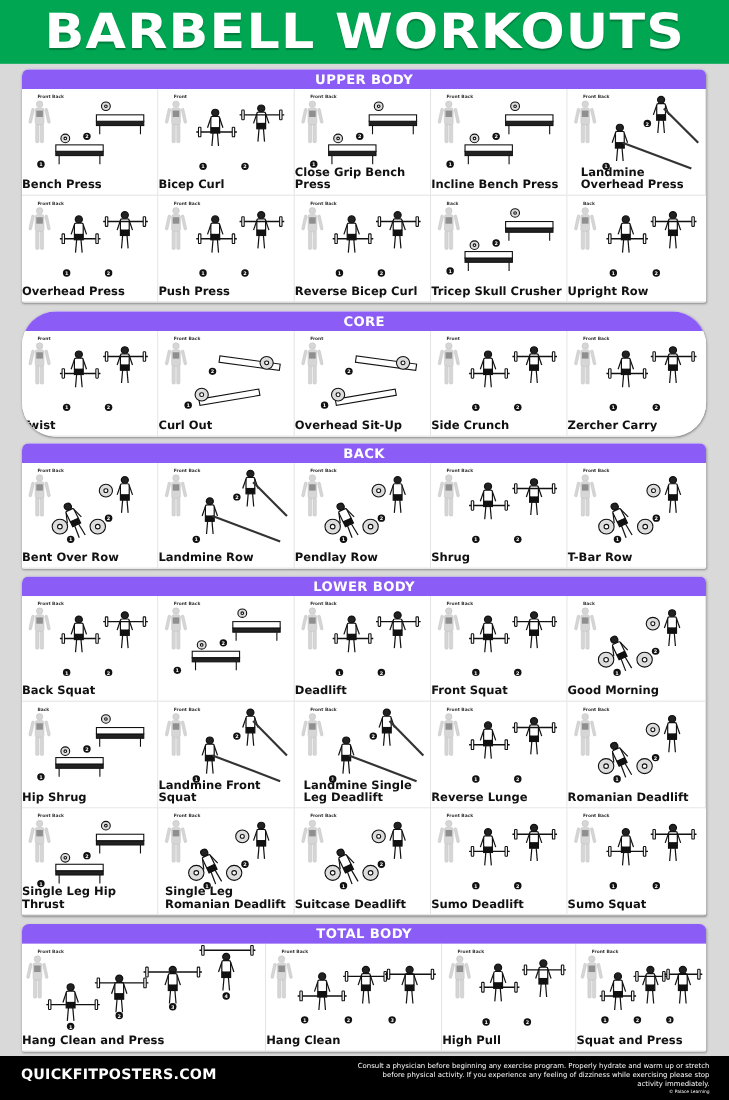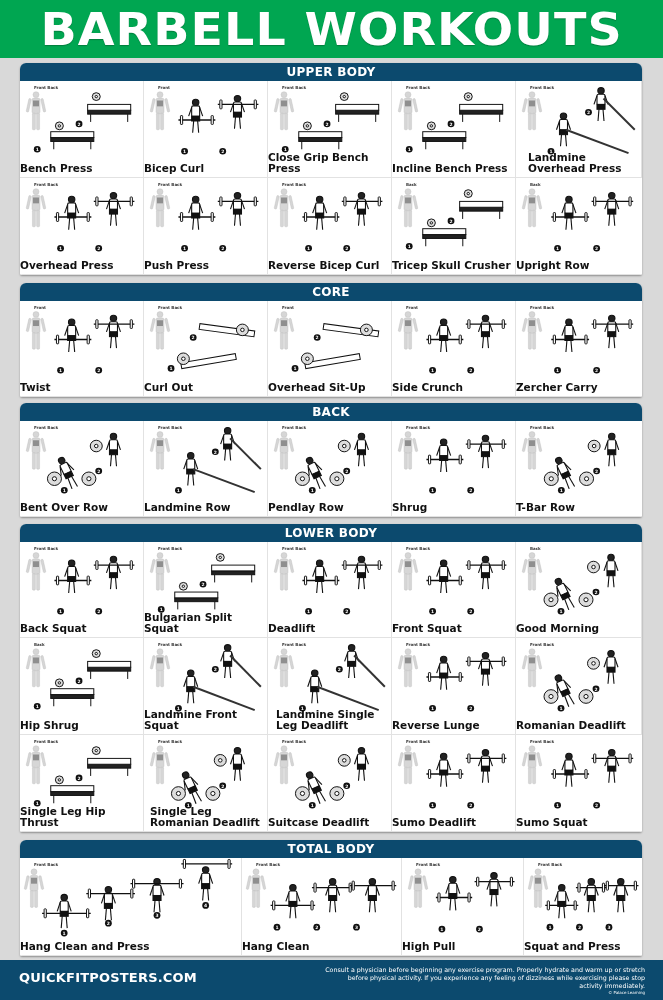--- a/index.html
+++ b/index.html
@@ -1,27 +1,27 @@
 <!DOCTYPE html>
 <html><head>
 <meta charset="utf-8">
 <style>
   html,body{margin:0;padding:0;}
   body{width:663px;height:1000px;background:#d9d9d9;font-family:"DejaVu Sans","Liberation Sans",sans-serif;position:relative;overflow:hidden;}
   .title-bar{position:absolute;left:0;top:0;width:663px;height:58px;background:#00a651;display:flex;align-items:center;justify-content:center;}
   .title{color:#fff;font-weight:bold;font-size:44px;letter-spacing:1px;font-family:"DejaVu Sans",sans-serif;transform:scaleX(1.08);text-shadow:0 1px 1px rgba(0,0,0,.25);}
   .panel{position:absolute;left:20px;width:622px;background:#fff;border-radius:6px 6px 2px 2px;box-shadow:0 1px 2px rgba(0,0,0,.35);overflow:hidden;}
-  .sec-head{height:18px;background:#0c4a6e;color:#fff;font-weight:bold;font-size:12px;text-align:center;line-height:18px;letter-spacing:.3px;}
+  .sec-head{height:18px;background:#8b5cf6;color:#fff;font-weight:bold;font-size:12px;text-align:center;line-height:18px;letter-spacing:.3px;}
   .grid{display:grid;}
   .cell{position:relative;border-right:1px solid #e2e2e2;border-bottom:1px solid #e2e2e2;overflow:hidden;background:#fff;}
   .cell:last-child{border-right:none;}
   .label{position:absolute;left:0;right:0;bottom:3px;text-align:left;font-weight:bold;font-size:10.5px;color:#111;line-height:11px;}
   .fig{position:absolute;left:0;top:0;right:0;bottom:18px;}
   .view{position:absolute;left:14px;top:4px;font-size:4px;font-weight:bold;color:#333;}
-  .footer{position:absolute;left:0;top:960px;width:663px;height:40px;background:#0c4a6e;}
+  .footer{position:absolute;left:0;top:960px;width:663px;height:40px;background:#000000;}
   .brand{position:absolute;left:19px;top:10px;color:#fff;font-weight:bold;font-size:13px;letter-spacing:.2px;}
   .disclaimer{position:absolute;right:18px;top:6px;width:320px;color:#fff;font-size:6.3px;line-height:8px;text-align:right;}
   .copy{display:block;font-size:4px;line-height:6px;}
   svg{display:block;}
 </style>
 </head>
 <body>
 
 <div class="title-bar">
   <div class="title">BARBELL WORKOUTS</div>
@@ -516,21 +516,21 @@
               <text x="80.64" y="74" font-size="4.5" fill="#fff" text-anchor="middle" font-family="DejaVu Sans" font-weight="bold">2</text>
             </g>
           </svg>
         </div>
         <div class="view">Back</div>
         <div class="label">Upright Row</div>
       </div>
   </div>
 </div>
 
-<div class="panel" style="top:283px;height:114px;">
+<div class="panel" style="top:283px;height:114px;border-radius:31px;">
   <div class="sec-head">CORE</div>
   <div class="grid" style="grid-template-columns:124px 124px 124px 124px 126px;grid-template-rows:96px;">
     <div class="cell">
         <div class="fig">
           <svg width="123" height="77" viewBox="0 0 123 80" preserveAspectRatio="none">
             <g fill="#d6d6d6" stroke="#bdbdbd" stroke-width=".4">
       <circle cx="16" cy="14" r="3"></circle>
       <rect x="12" y="17.5" width="8" height="16" rx="2"></rect>
       <rect x="9" y="18" width="2.4" height="14" rx="1" transform="rotate(12 10 18)"></rect>
       <rect x="20.6" y="18" width="2.4" height="14" rx="1" transform="rotate(-12 22 18)"></rect>
@@ -1125,21 +1125,20 @@
               <circle cx="76.26" cy="16" r="4"></circle>
               <circle cx="76.26" cy="16" r="1.2" fill="#fff"></circle>
             </g>
             <g>
               <circle cx="59.04" cy="44" r="3.4" fill="#111"></circle>
               <text x="59.04" y="46" font-size="4.5" fill="#fff" text-anchor="middle" font-family="DejaVu Sans" font-weight="bold">2</text>
             </g>
           </svg>
         </div>
         <div class="view">Front Back</div>
-        <div class="label">Bulgarian Split Squat</div>
       </div>
     <div class="cell">
         <div class="fig">
           <svg width="123" height="77" viewBox="0 0 123 80" preserveAspectRatio="none">
             <g fill="#d6d6d6" stroke="#bdbdbd" stroke-width=".4">
       <circle cx="16" cy="14" r="3"></circle>
       <rect x="12" y="17.5" width="8" height="16" rx="2"></rect>
       <rect x="9" y="18" width="2.4" height="14" rx="1" transform="rotate(12 10 18)"></rect>
       <rect x="20.6" y="18" width="2.4" height="14" rx="1" transform="rotate(-12 22 18)"></rect>
       <rect x="12.4" y="33" width="3" height="17" rx="1"></rect>

